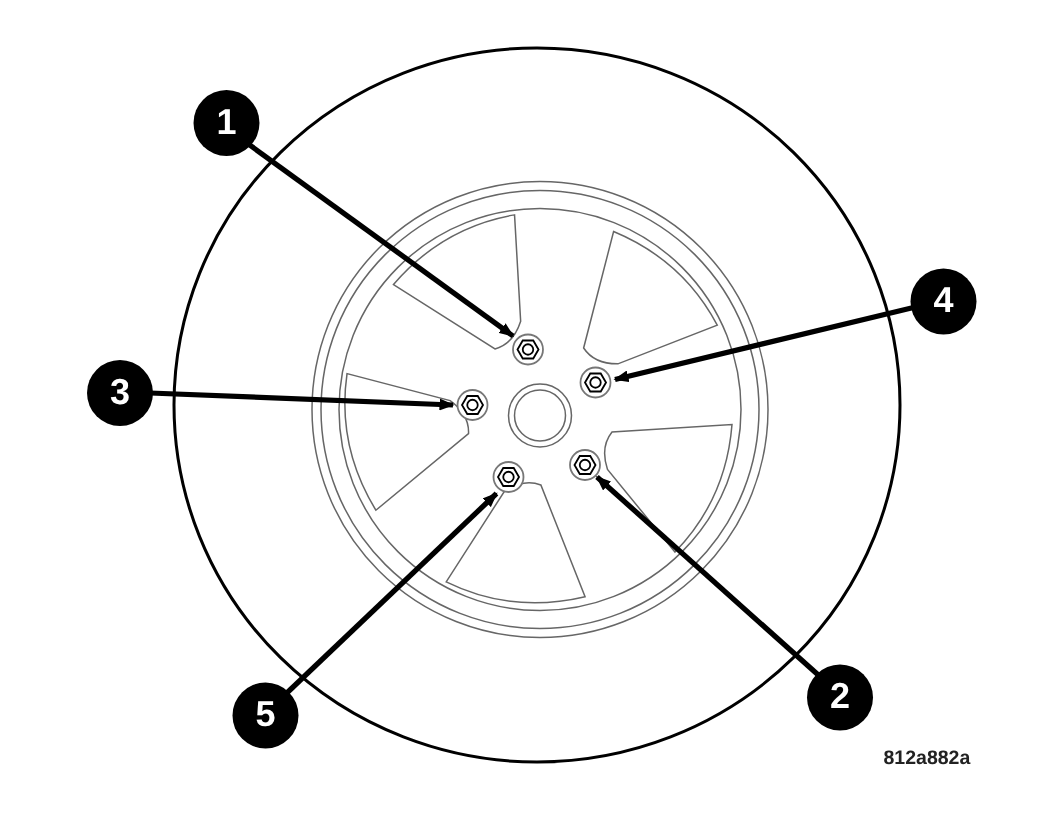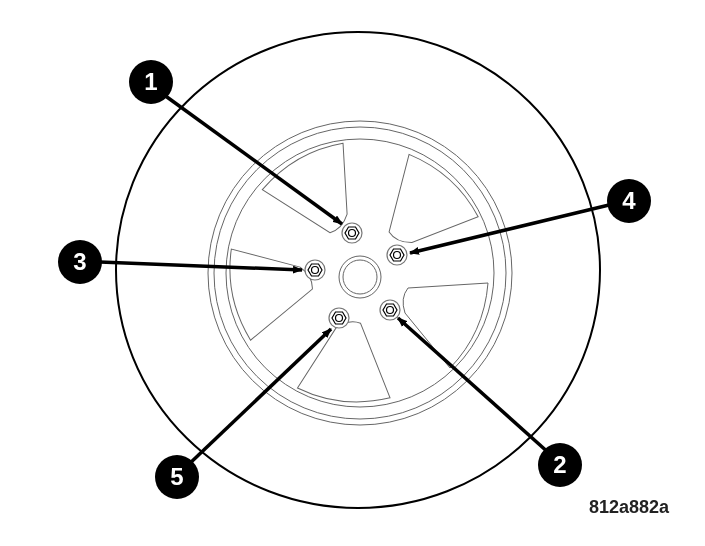--- a/index.html
+++ b/index.html
@@ -1,20 +1,20 @@
 <!DOCTYPE html>
 <html><head>
 <meta charset="utf-8">
 <style>
   html,body{margin:0;padding:0;background:#ffffff;}
   body{width:705px;height:546px;position:relative;overflow:hidden;font-family:"Liberation Sans",sans-serif;}
   svg{position:absolute;left:0;top:0;}
   .callout{position:absolute;width:44px;height:44px;border-radius:50%;background:#000;color:#fff;
     font-family:"Liberation Sans",sans-serif;font-weight:bold;font-size:24px;line-height:44px;text-align:center;}
-  .figure-id{position:absolute;left:589px;top:497px;font-family:"Liberation Sans",sans-serif;font-weight:bold;font-size:18px;color:#222;}
+  .figure-id{position:absolute;left:589px;top:497px;font-family:"Liberation Sans",sans-serif;font-weight:bold;font-size:13px;color:#222;}
 </style>
 </head>
 <body>
 
 <svg width="705" height="546" viewBox="0 0 705 546">
   <defs>
     <marker id="arrow" markerWidth="10" markerHeight="8" refX="9" refY="4" orient="auto" markerUnits="userSpaceOnUse">
       <path d="M0,0 L10,4 L0,8 Z" fill="#000"></path>
     </marker>
     <g id="spoke">

